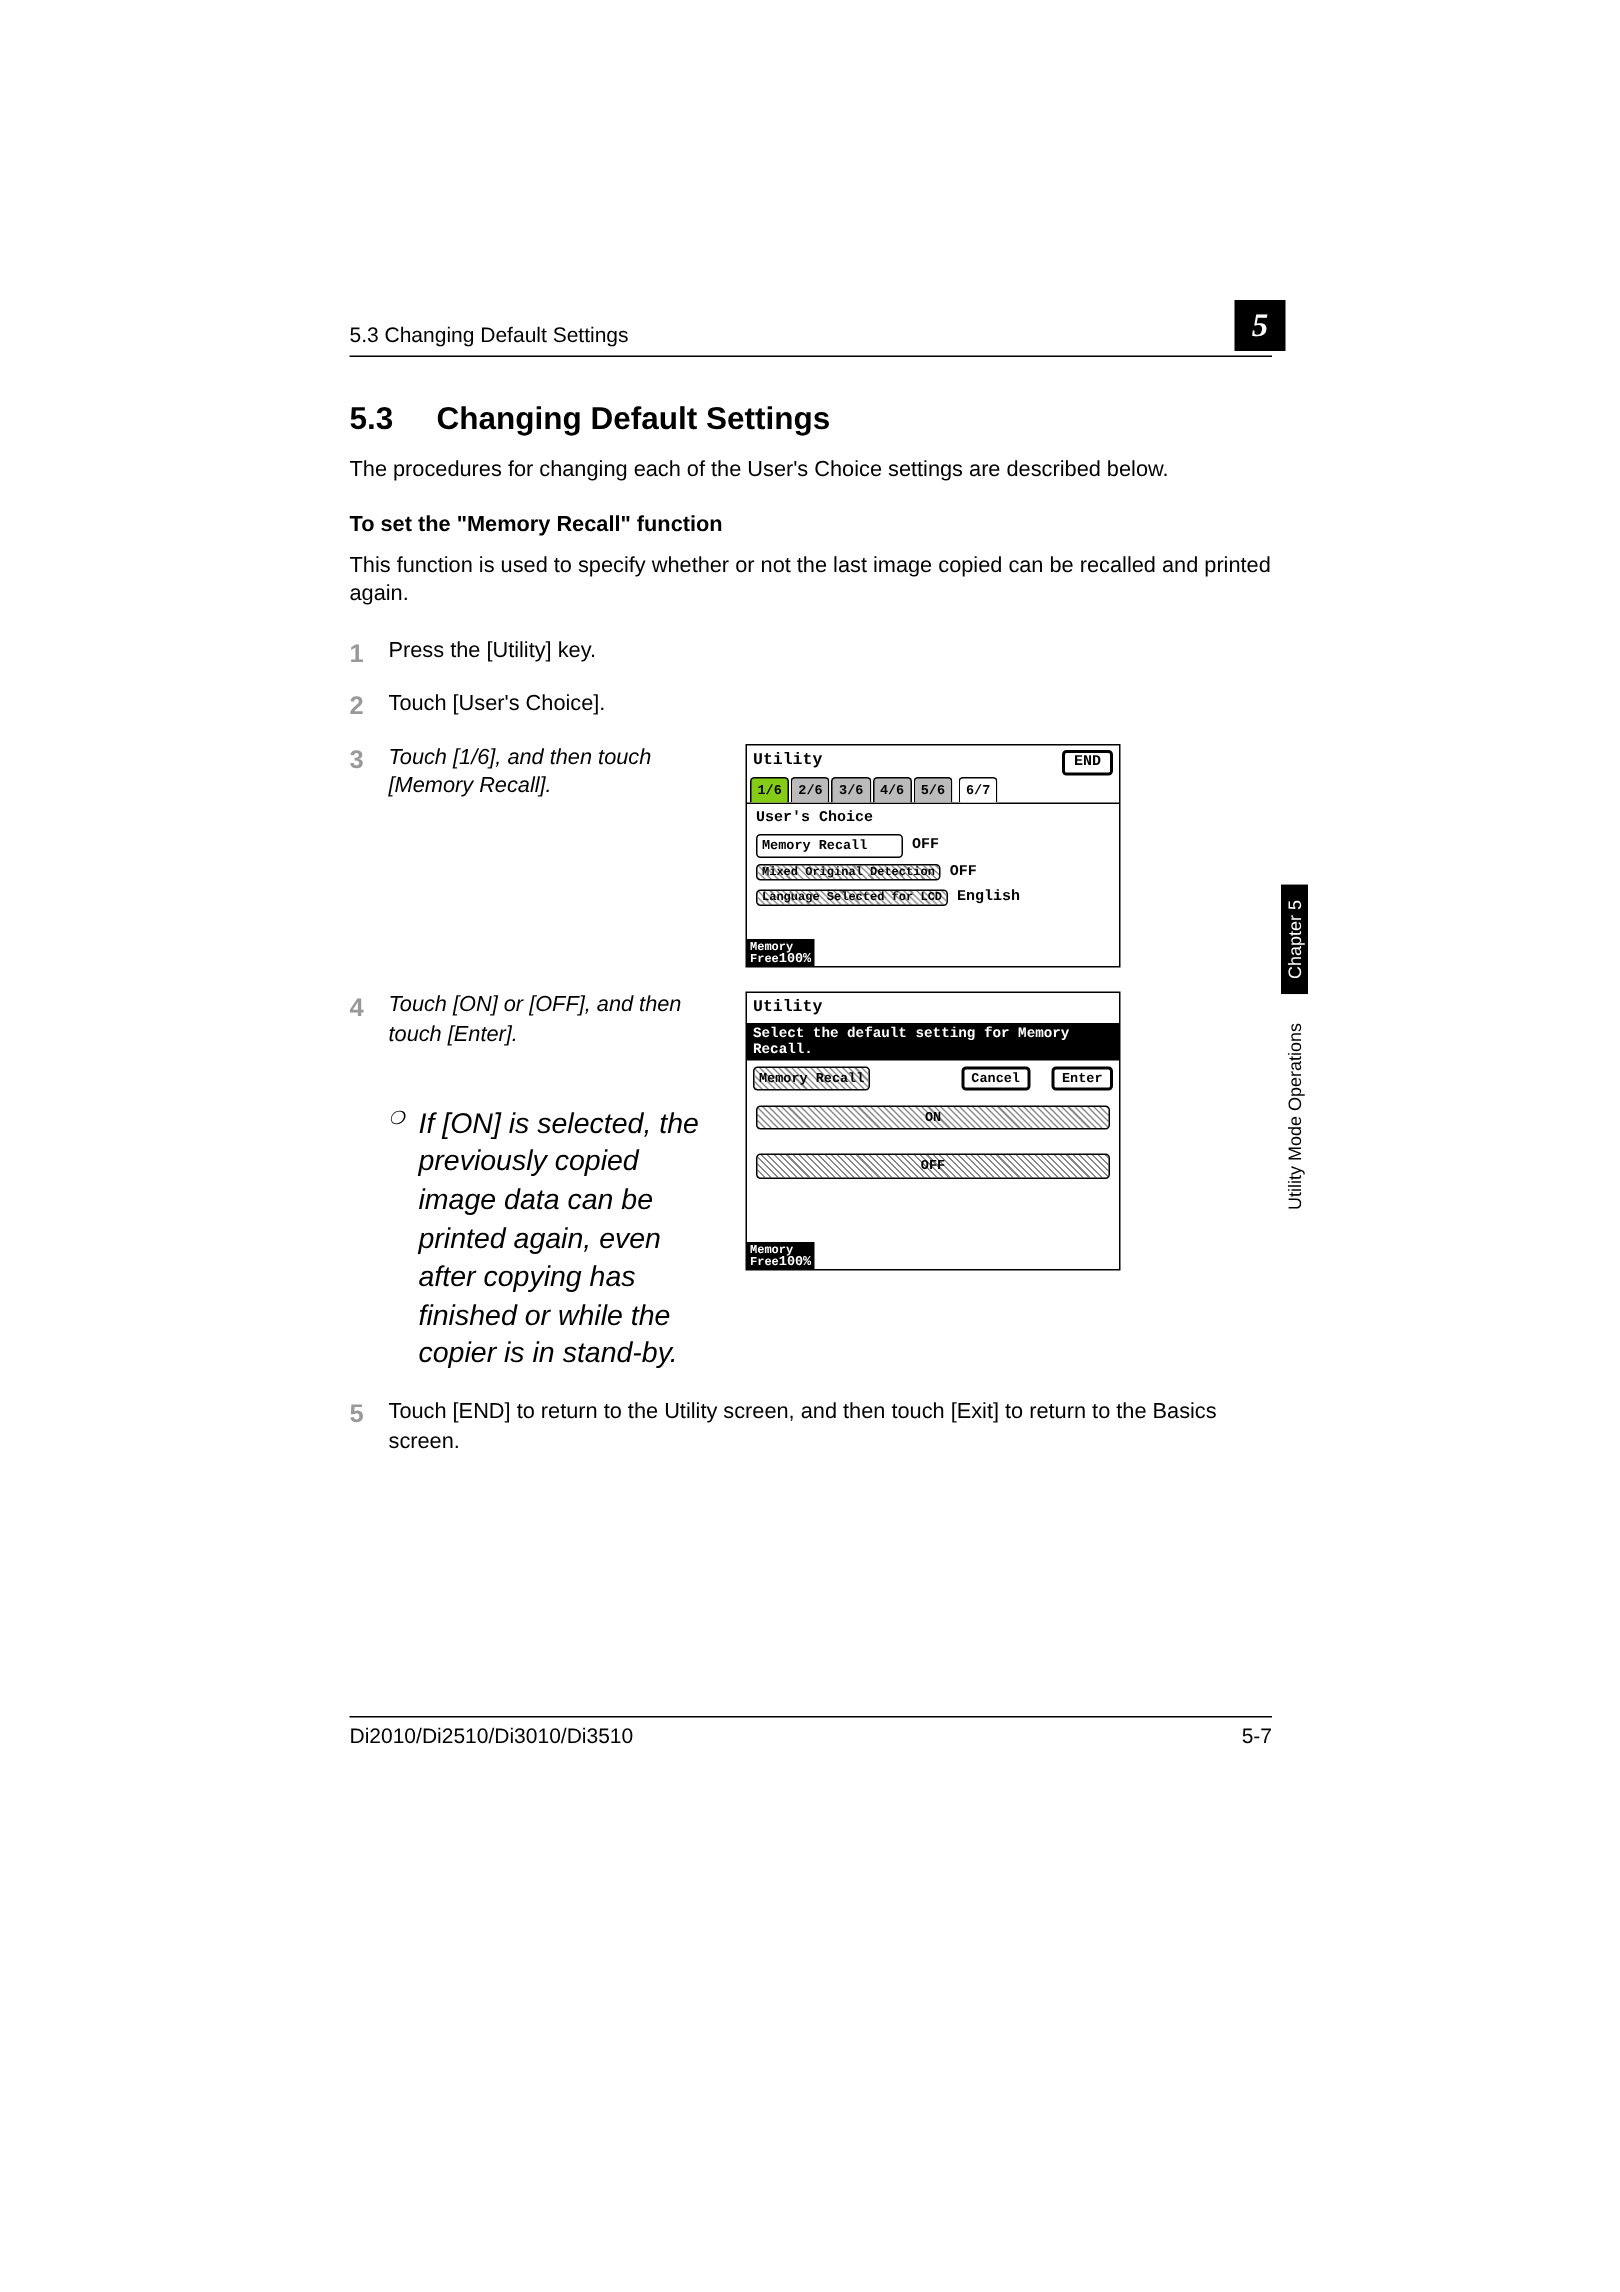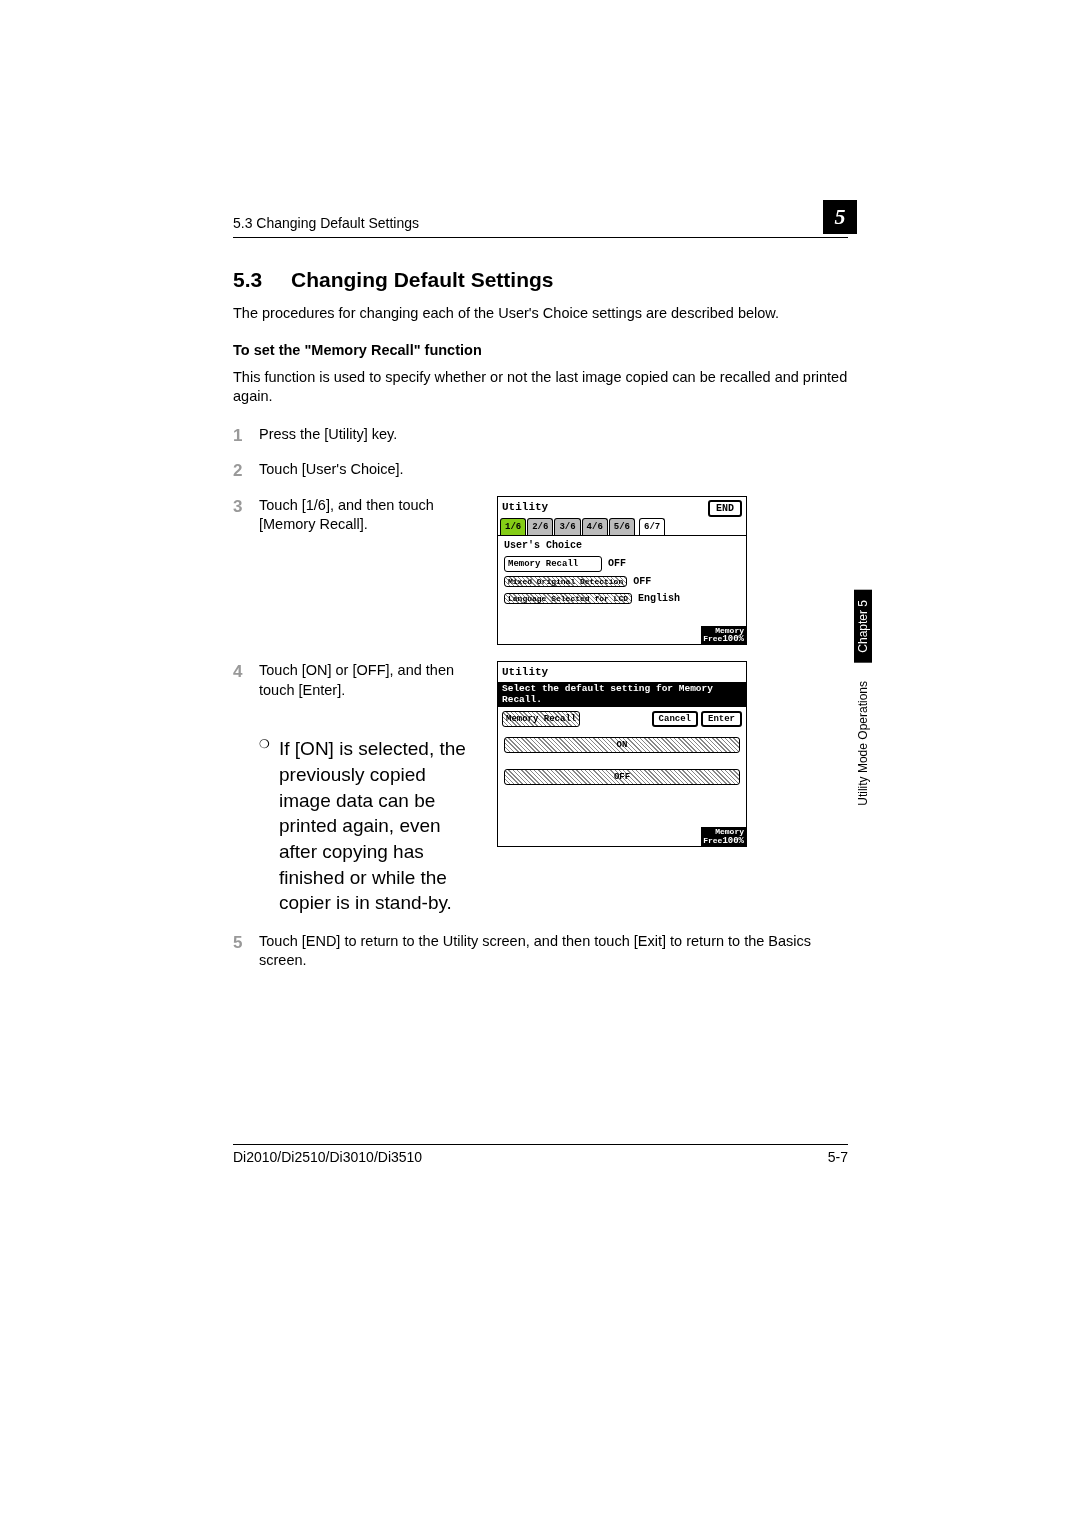--- a/index.html
+++ b/index.html
@@ -61,21 +61,21 @@
   }
   ol.steps > li > .num {
     position: absolute;
     left: 0;
     top: 0;
     font-weight: bold;
     color: #999;
     font-size: 17px;
   }
   .step-row { display: flex; align-items: flex-start; gap: 18px; }
-  .step-text { flex: 0 0 220px; }
+  .step-text { flex: 0 0 220px; font-style: italic; }
   .sub {
     list-style: none;
     padding: 0;
     margin: 6px 0 0 0;
   }
   .sub li {
     position: relative;
     padding-left: 20px;
     font-size: 19px;
     line-height: 1.35;
@@ -140,21 +140,20 @@
     font-size: 9px;
     font-weight: bold;
     min-width: 98px;
     background: #fff;
   }
   .lcd-btn.hatched {
     background: repeating-linear-gradient(45deg, #888 0 1px, #fff 1px 3px);
   }
   .lcd-val { font-weight: bold; font-size: 10px; }
   .lcd-mem {
-    text-align: right;
     font-size: 9px;
     padding: 18px 0 0 0;
     line-height: 0.9;
   }
   .lcd-mem .bar {
     display: inline-block;
     background: #000;
     color: #fff;
     padding: 1px 2px;
     font-weight: bold;
@@ -176,21 +175,21 @@
     padding: 4px 4px;
   }
   .lcd2 .lbl {
     border: 1px solid #000;
     border-radius: 3px;
     padding: 1px 3px;
     font-size: 9px;
     font-weight: bold;
     background: repeating-linear-gradient(45deg, #888 0 1px, #fff 1px 3px);
   }
-  .lcd2 .btns { display: flex; gap: 3px; }
+  .lcd2 .btns { display: flex; gap: 14px; }
   .lcd2 .sbtn {
     border: 2px solid #000;
     border-radius: 3px;
     padding: 0 5px;
     font-size: 9px;
     font-weight: bold;
     background: #fff;
   }
   .lcd2 .onoff { display: flex; gap: 16px; padding: 6px 6px 2px 6px; flex-direction: column; }
   .lcd2 .oo {

